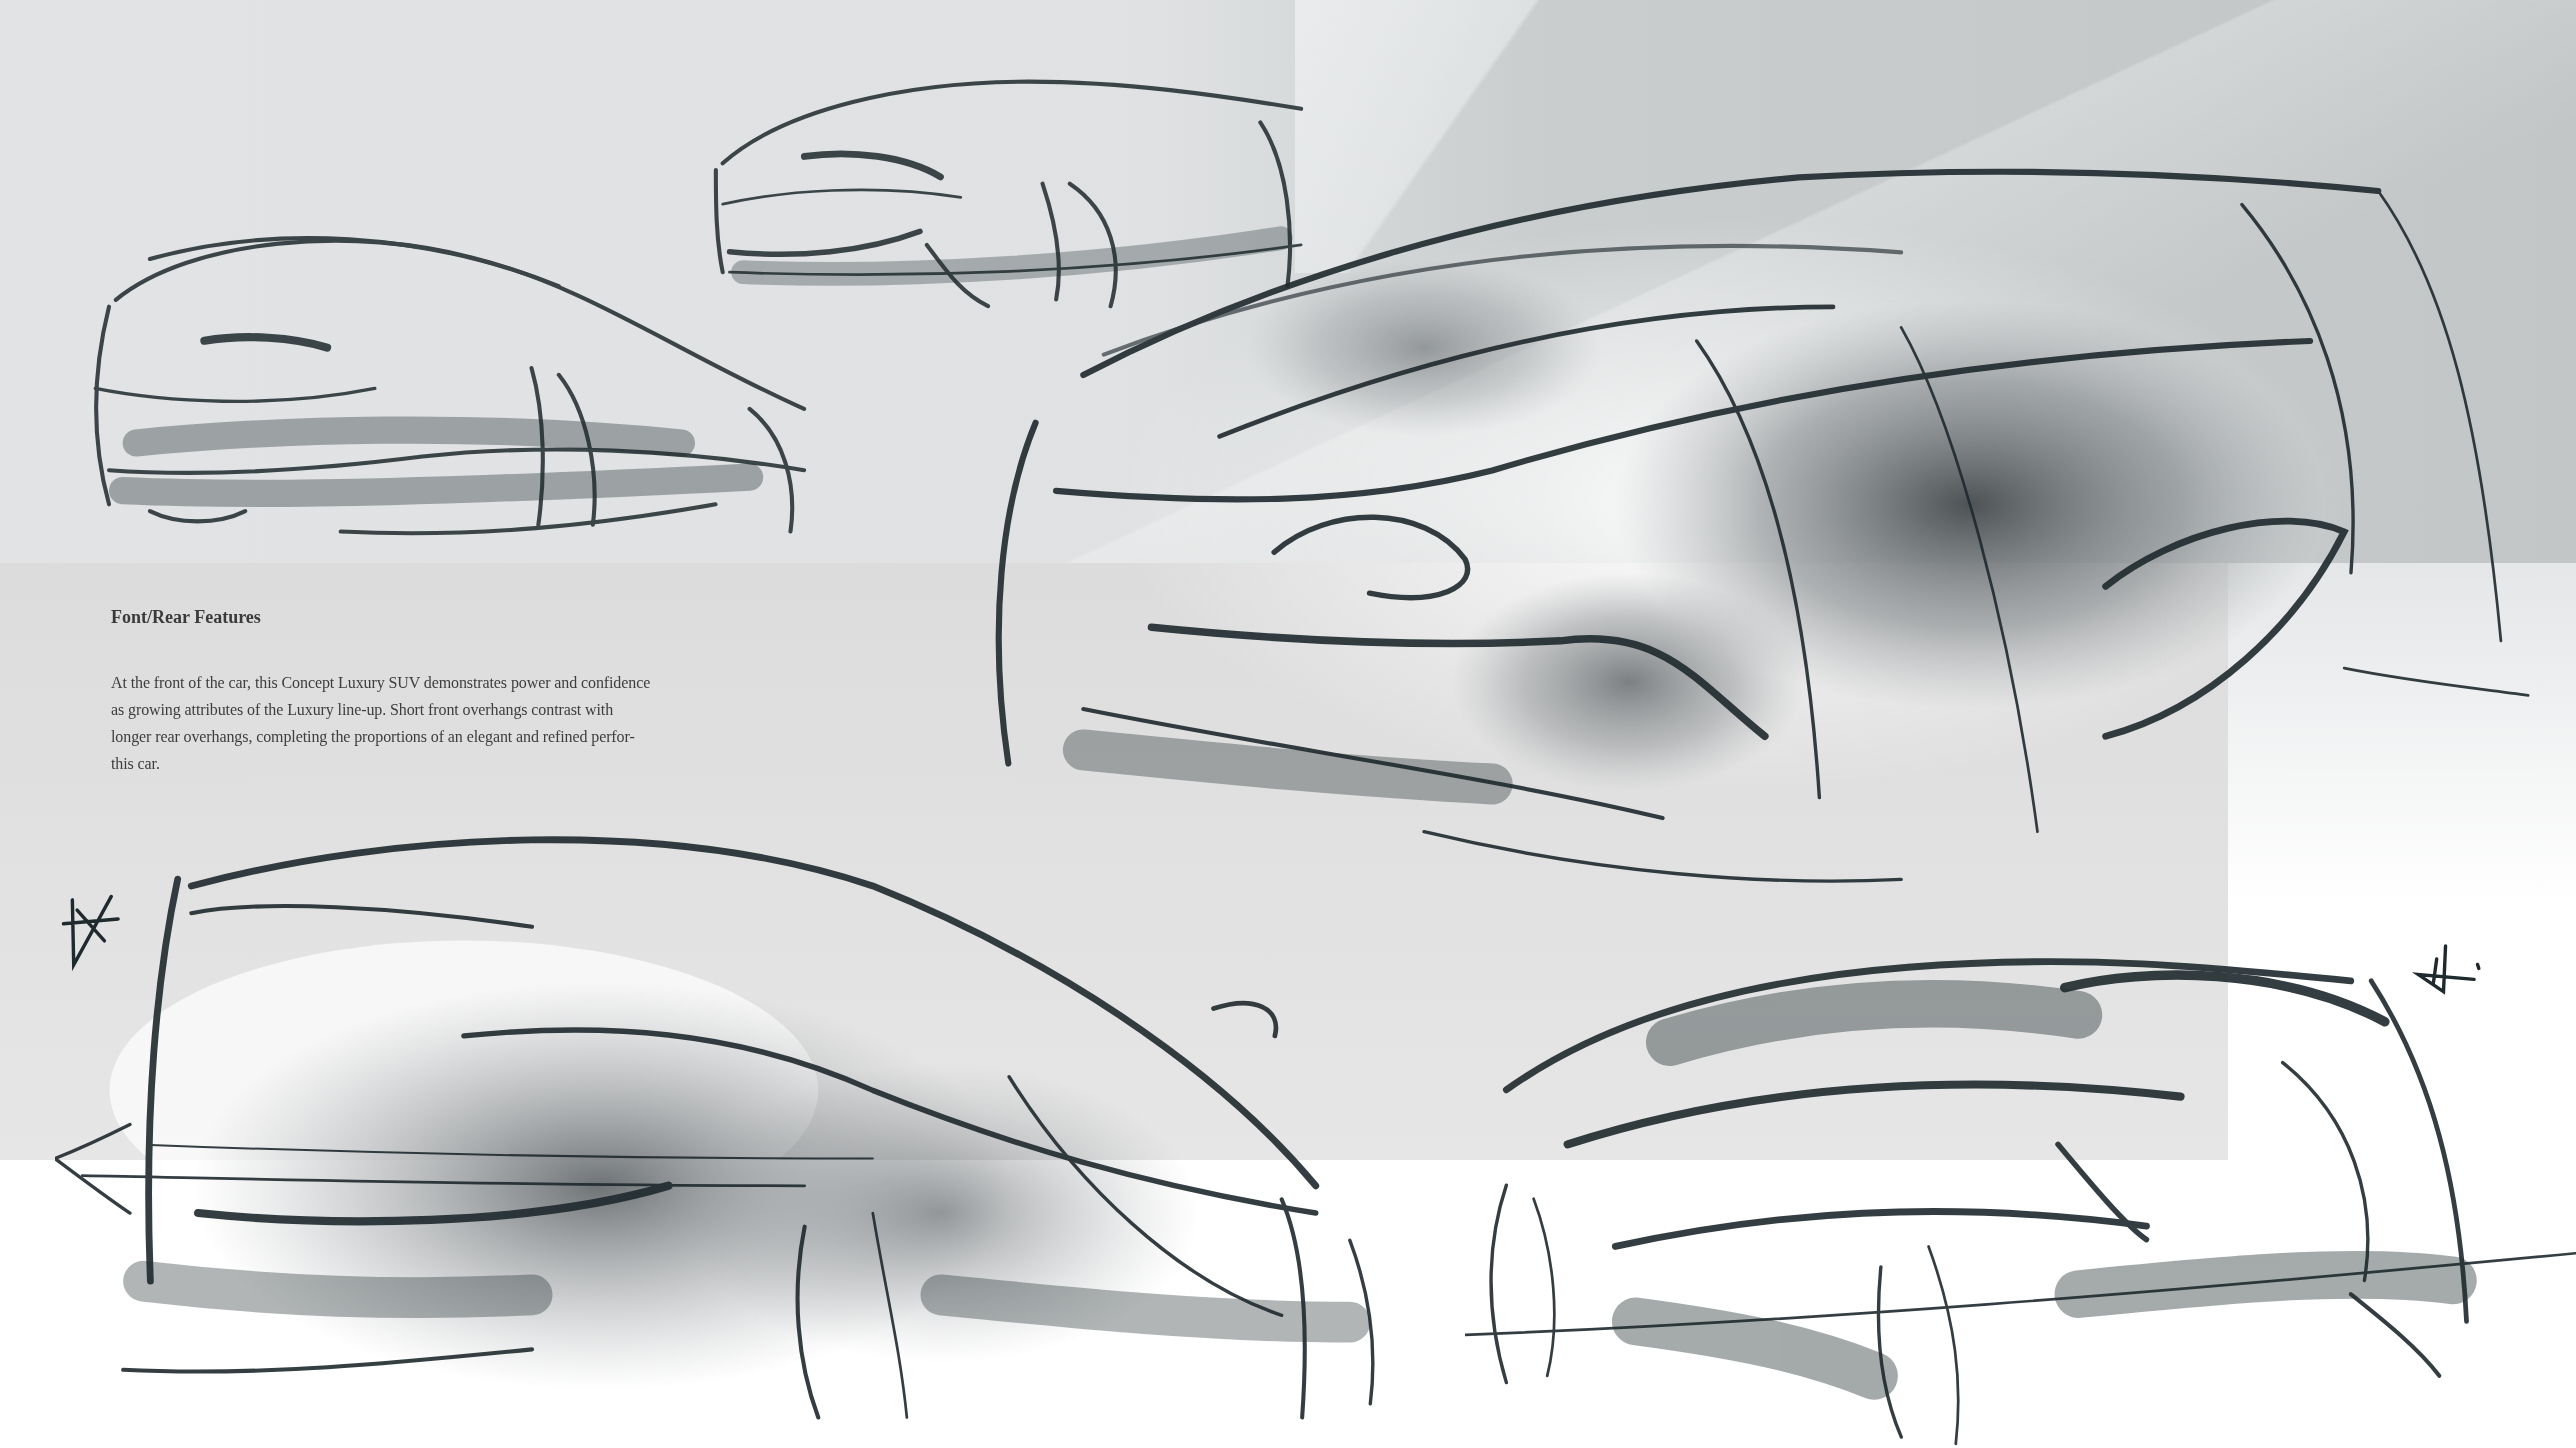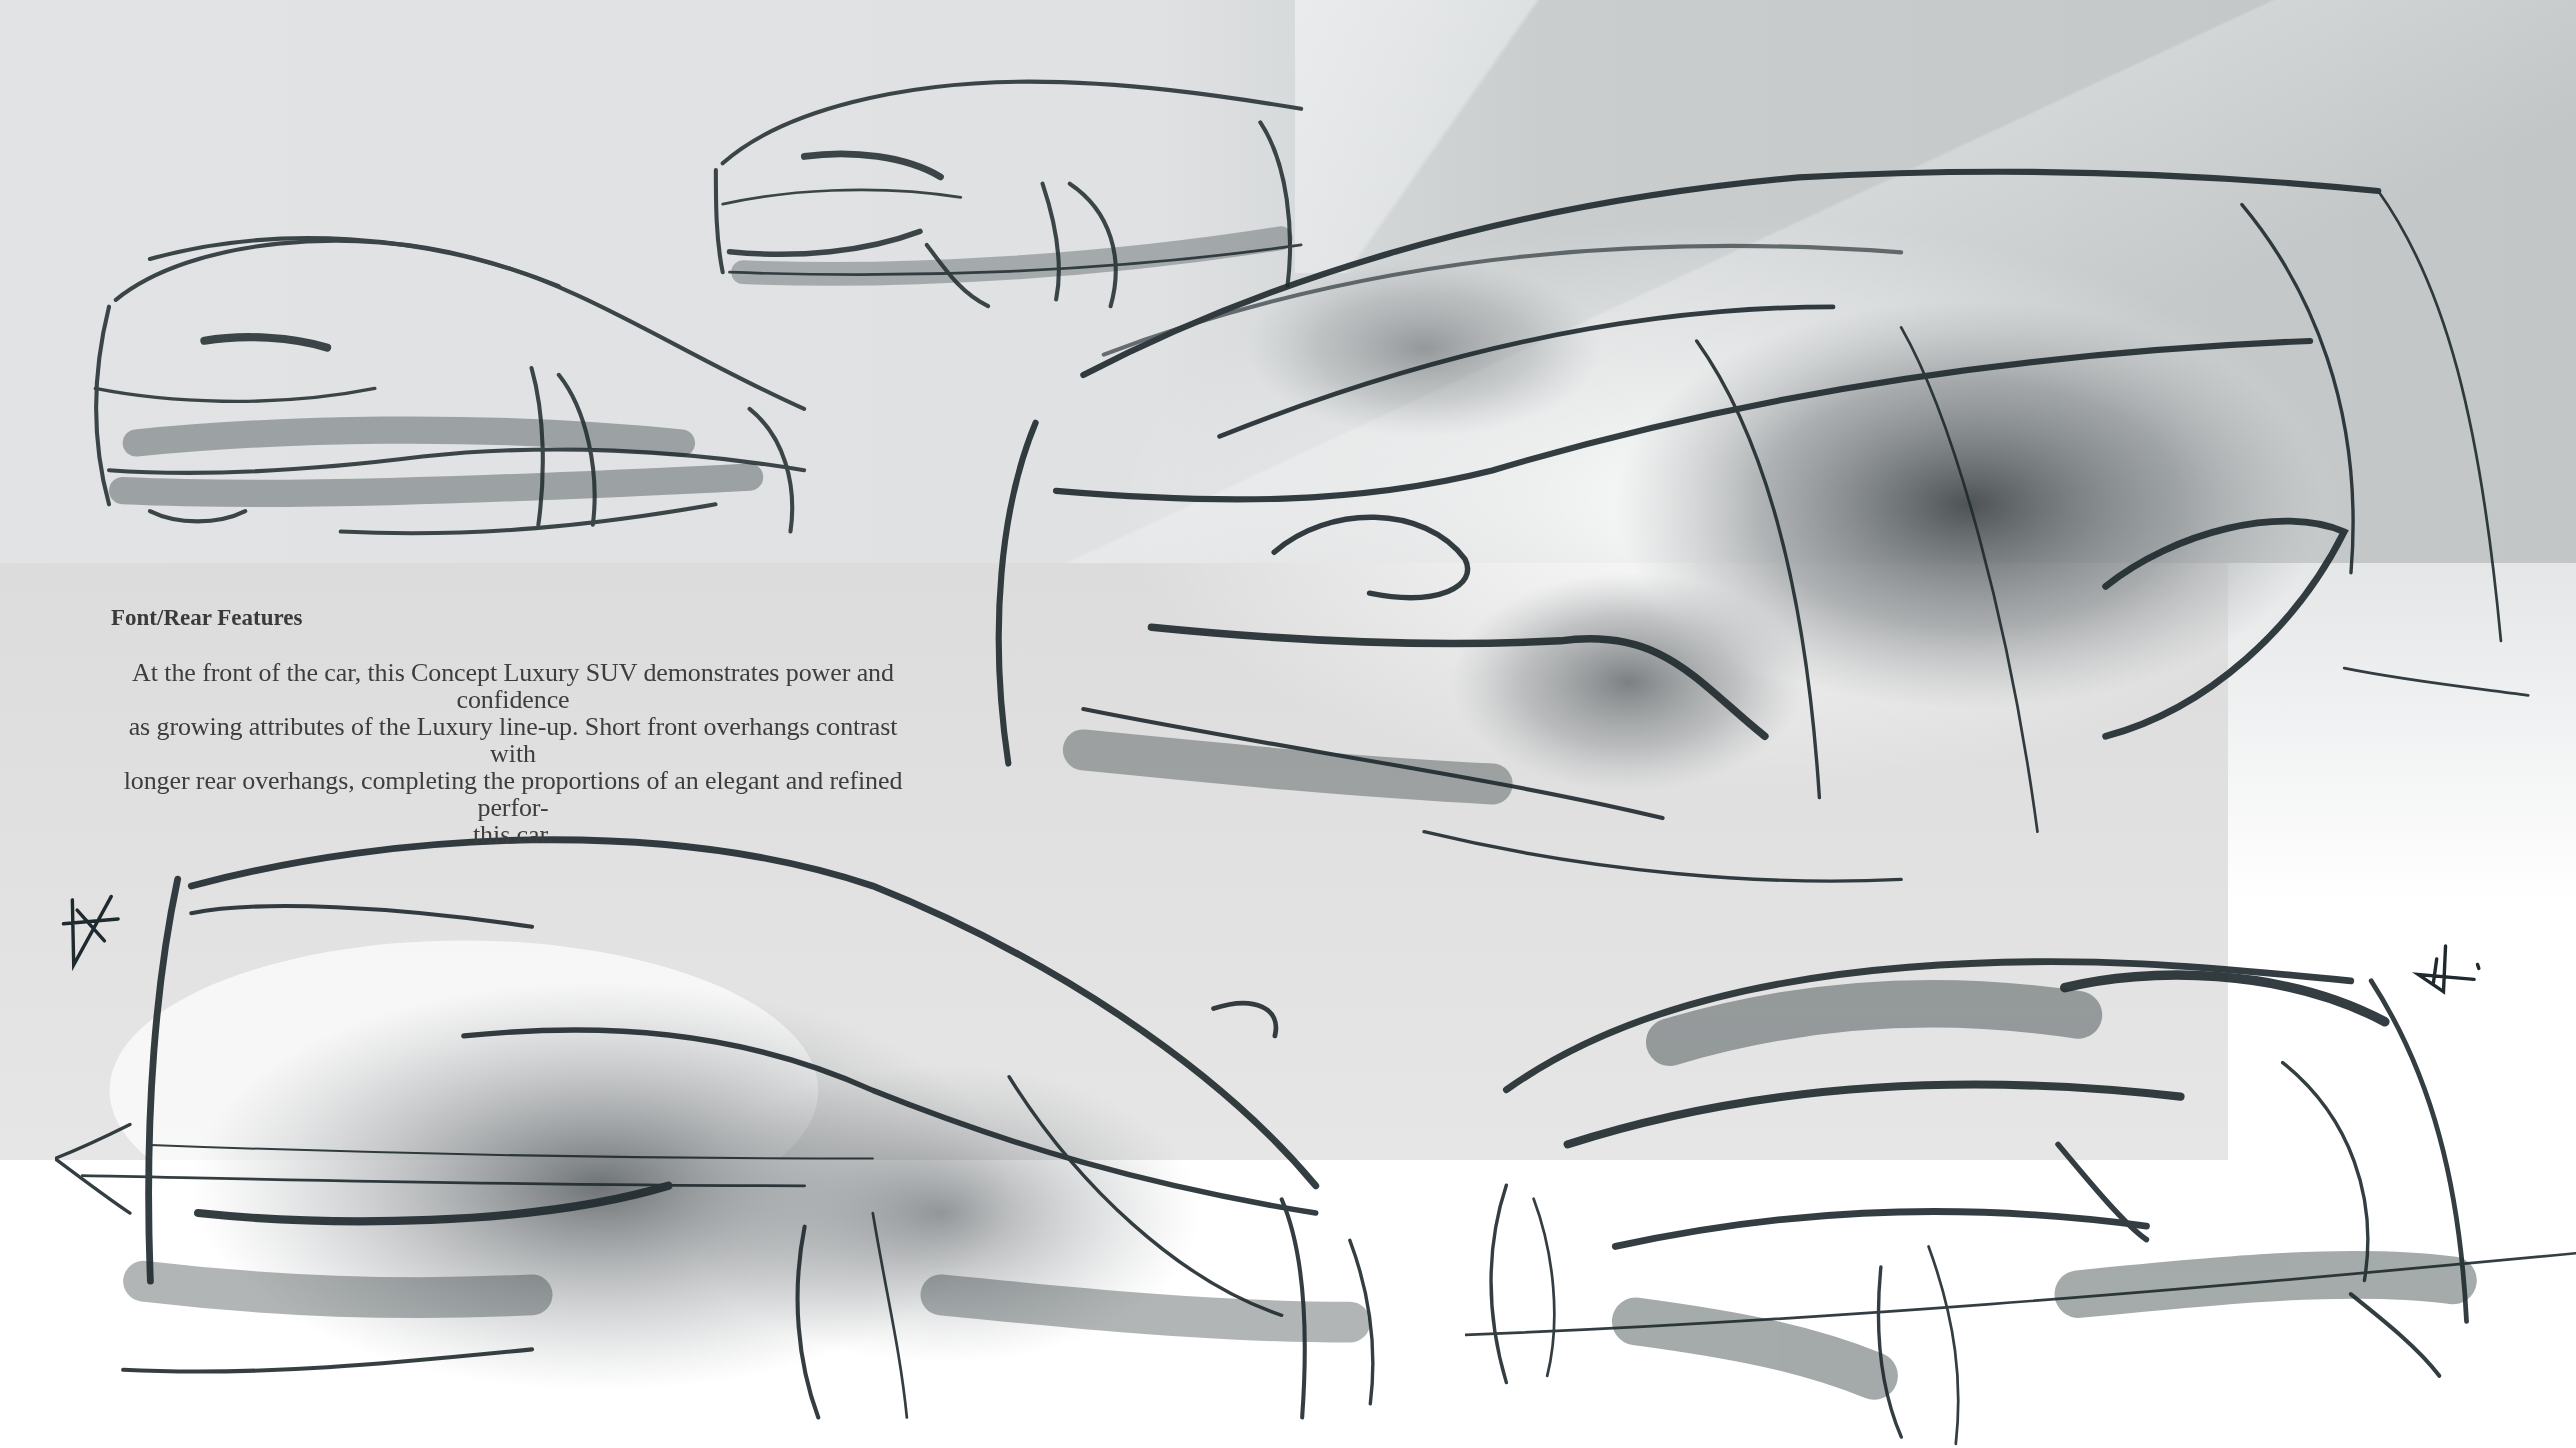--- a/index.html
+++ b/index.html
@@ -30,25 +30,25 @@
     }
     .bg-bottom {
       position:absolute; left:0; top:1160px; width:2576px; height:289px; background:#ffffff;
     }
     .sketch { position:absolute; }
     .sketch svg { width:100%; height:100%; display:block; }
     .text-block {
       position:absolute; left:111px; top:604px; width:804px; color:#3b3b3b;
     }
     .heading {
-      font-weight:bold; font-size:23px; line-height:27px; margin:0 0 28px 0; color:#3a3a3a;
+      font-weight:bold; font-size:18px; line-height:27px; margin:0 0 38px 0; color:#3a3a3a;
     }
     .body-text {
-      font-size:26px; line-height:27px; margin:0; color:#3d3d3d;
-      text-align:center; letter-spacing:-0.1px;
+      font-size:16px; line-height:27px; margin:0; color:#3d3d3d;
+      text-align:left; letter-spacing:-0.1px;
     }
     .sig { position:absolute; }
     .sig svg { width:100%; height:100%; display:block; overflow:visible; }
   </style>
 </head>
 <body>
 
 <div class="bg-top"></div>
 <div class="bg-facet1"></div>
 <div class="bg-facet2"></div>

